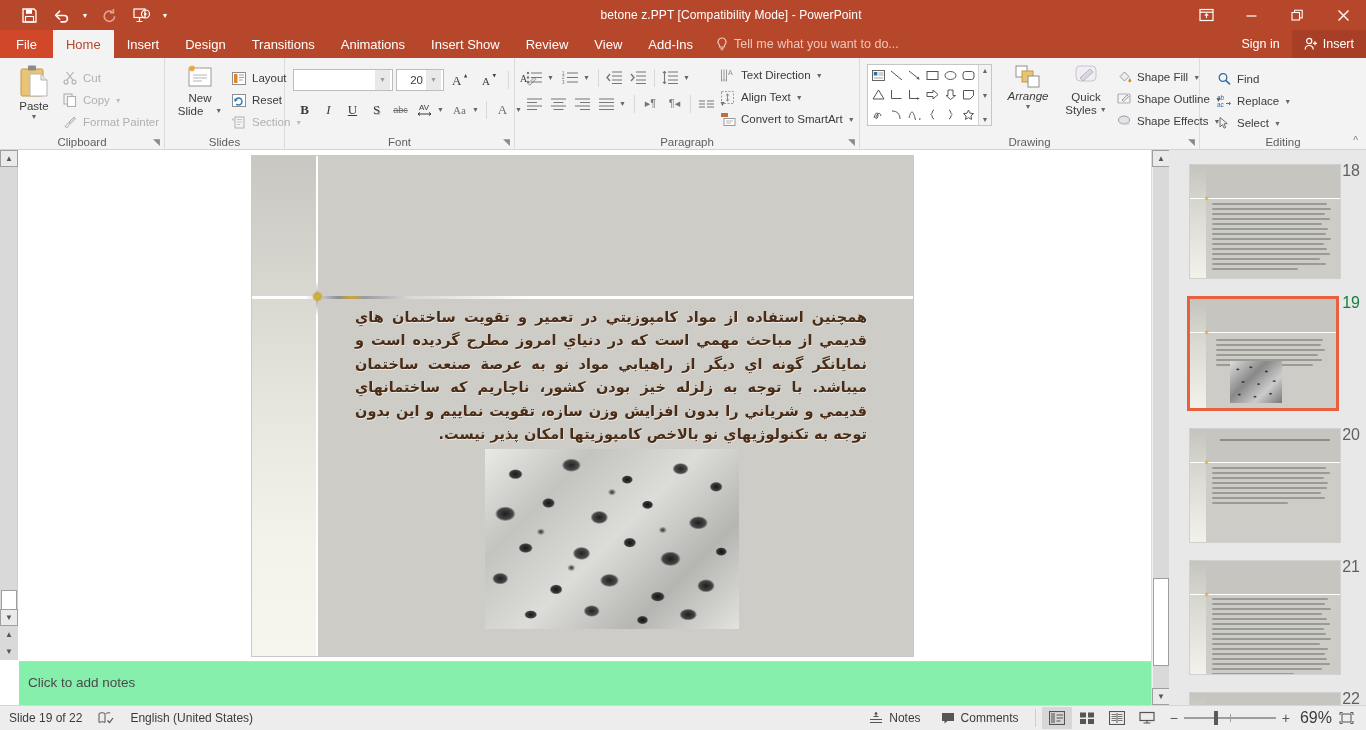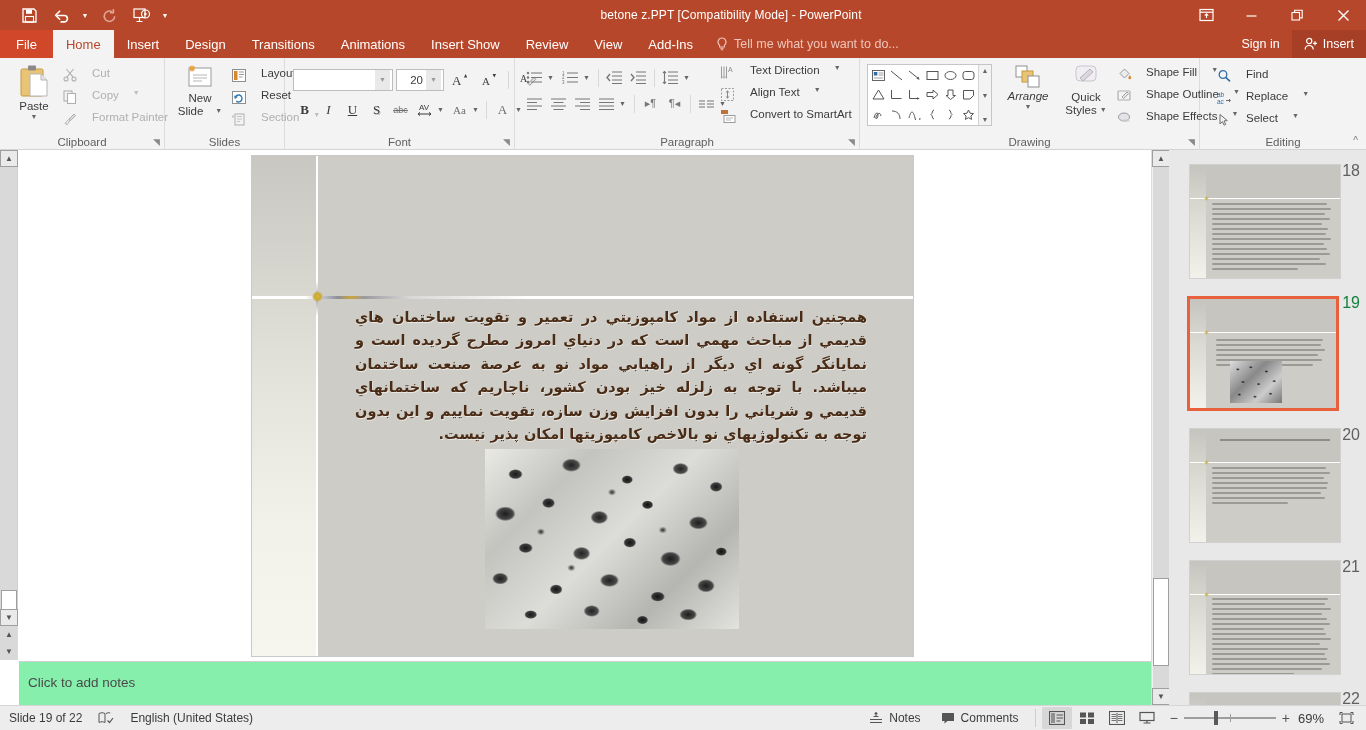--- a/index.html
+++ b/index.html
@@ -89,21 +89,21 @@
   .dlglaunch {
     position: absolute; bottom: 3px; right: 4px;
     font-size: 9px; color: #8a8a8a;
   }
   .bigbtn {
     display: flex; flex-direction: column; align-items: center;
     font-size: 11.5px; color: #3b3b3b; line-height: 1.12;
   }
   .bigicon { display: flex; align-items: center; justify-content: center; }
   .smallitem {
-    display: flex; align-items: flex-start; gap: 14px;
+    display: flex; align-items: center; gap: 5px;
     font-size: 11.5px; color: #3b3b3b; height: 22px; white-space: nowrap;
   }
   .smallitem.disabled, .smallitem.disabled * { color: #b0b0b0; }
   .caret { font-size: 7px; color: #666; }
   .caret.dim { color: #bdbdbd; }
   .ico { width: 16px; height: 16px; display:inline-flex; align-items:center; justify-content:center; }
 
   
   #g-clipboard { left: 0; width: 165px; }
   .paste-btn { position: absolute; left: 8px; top: 6px; width: 52px; }
@@ -326,21 +326,21 @@
   .viewbtn {
     width: 30px; height: 22px; display: flex; align-items: center; justify-content: center;
     font-size: 13px; color: #555;
   }
   .viewbtn.active { background: #d7d7d7; }
   .zoomslider { display: flex; align-items: center; gap: 6px; padding: 0 8px; }
   .zs-track { position: relative; width: 92px; height: 2px; background: #9e9e9e; }
   .zs-mid { position: absolute; left: 50%; top: -3px; width: 1px; height: 8px; background: #9e9e9e; }
   .zs-thumb { position: absolute; left: 33%; top: -6px; width: 4px; height: 14px; background: #5a5a5a; }
   .zs-sign { font-size: 14px; color: #555; }
-  .zoomval { font-size: 13px; color: #3b3b3b; width: 34px; }
+  .zoomval { font-size: 16px; color: #3b3b3b; width: 34px; text-align: right; }
   .fitbtn { width: 28px; display: flex; align-items: center; justify-content: center; font-size: 12px; color: #555; }
 
   svg { display: block; }
 </style>
 </head>
 <body>
 
 <div class="titlebar">
   <div class="qat">
     <div class="qat-btn">

